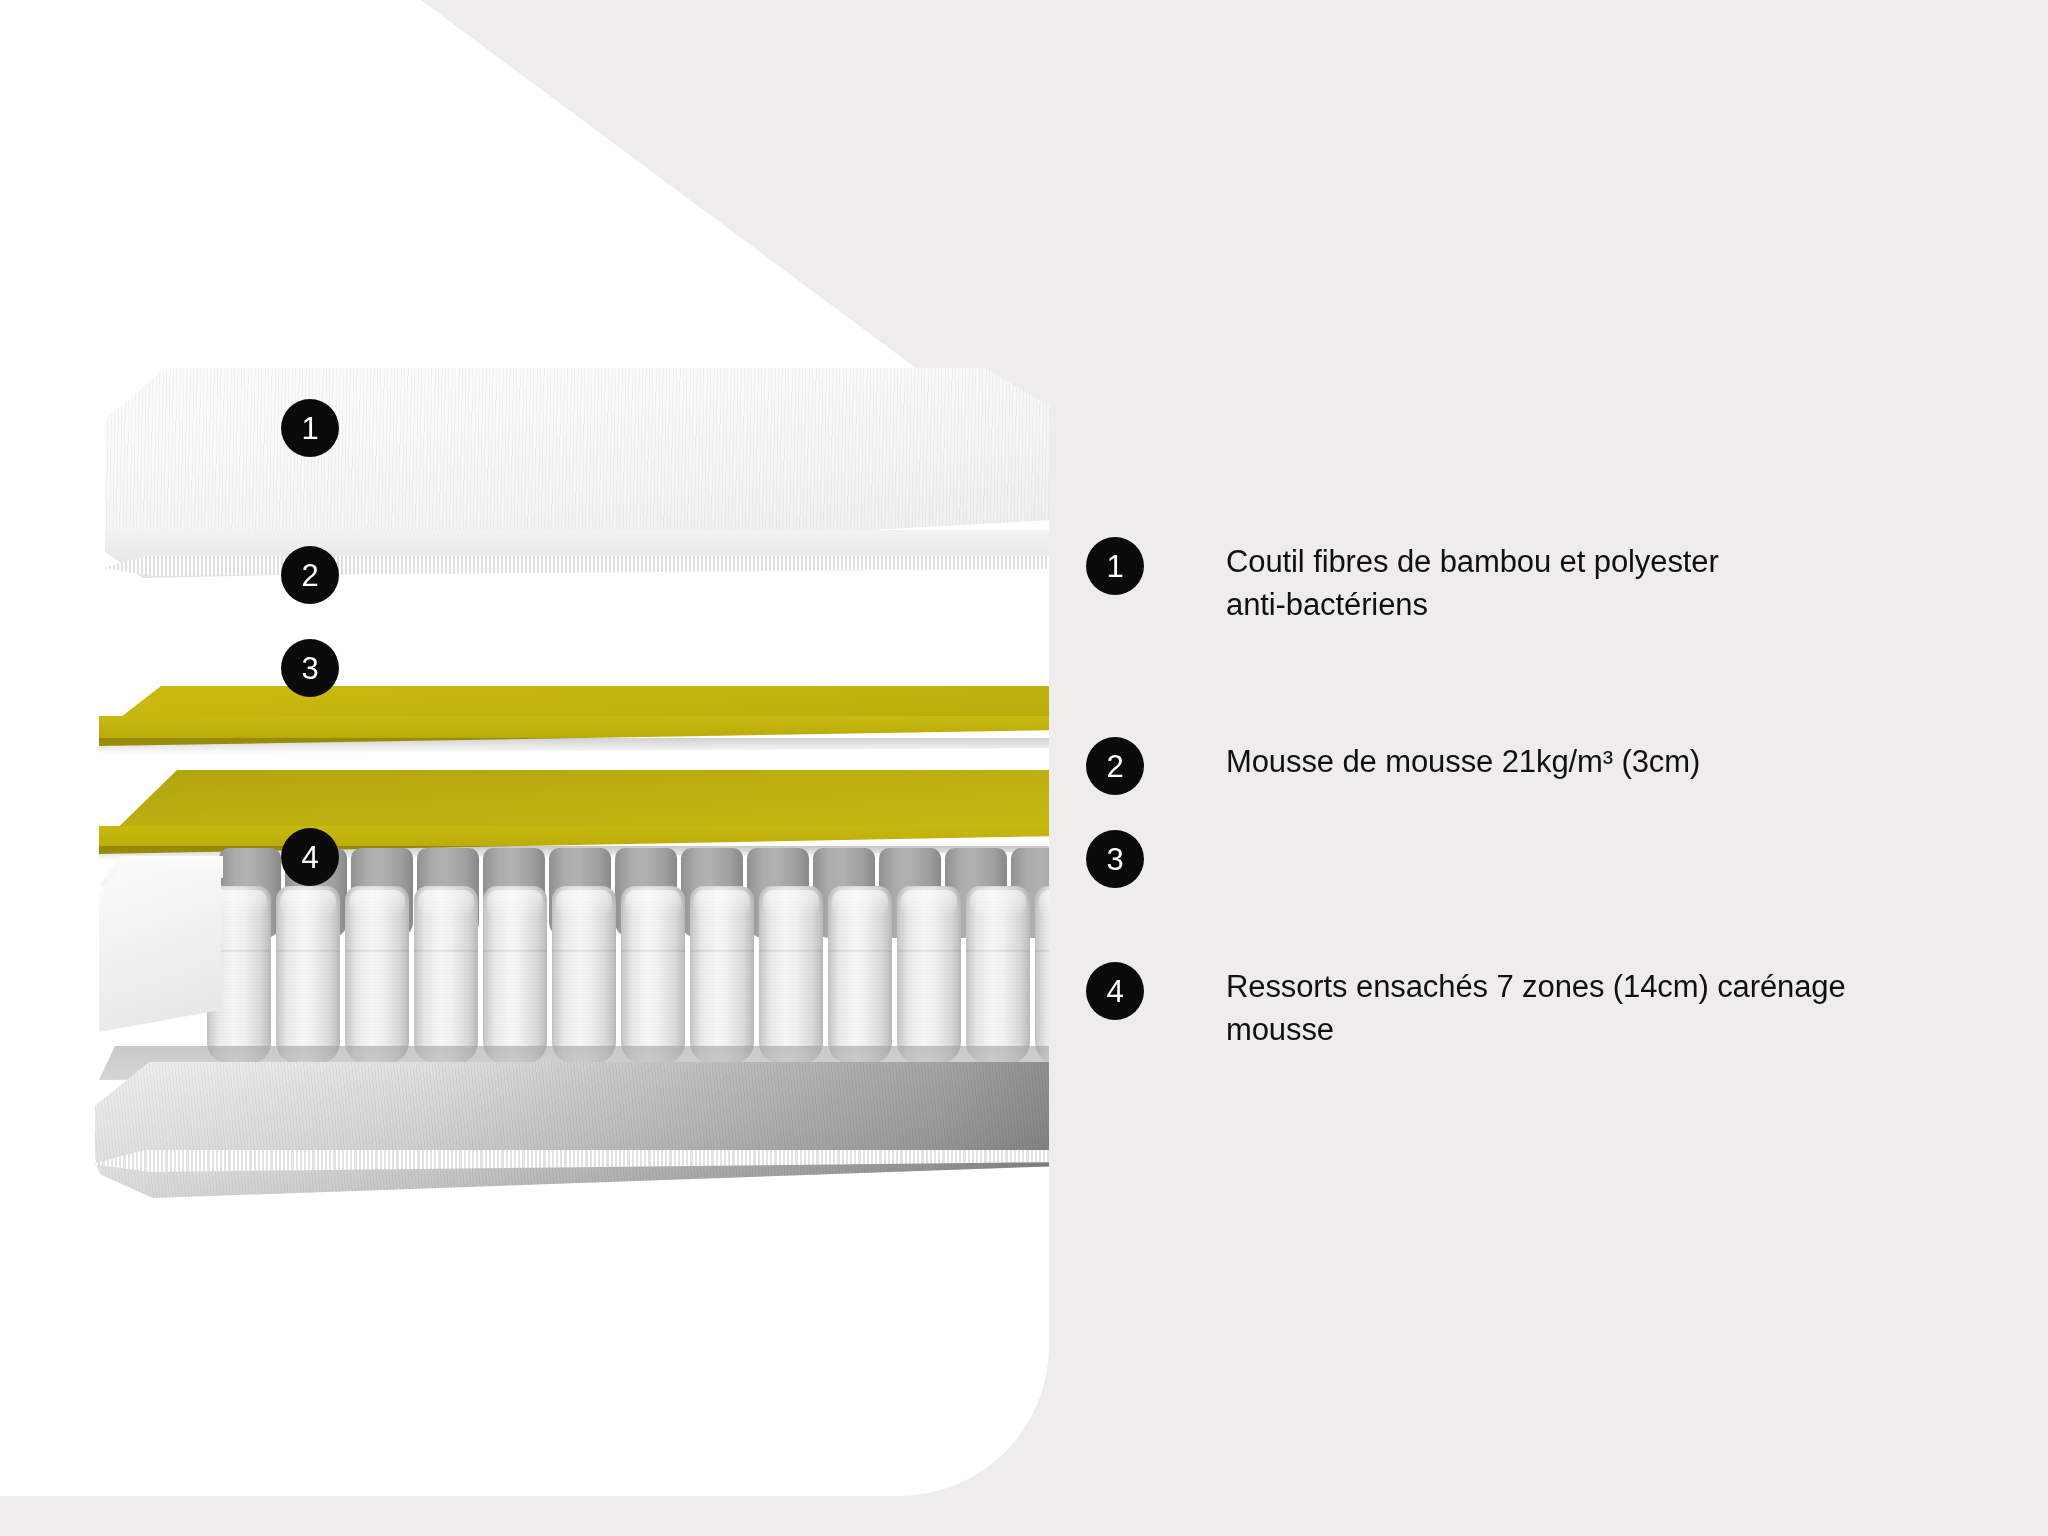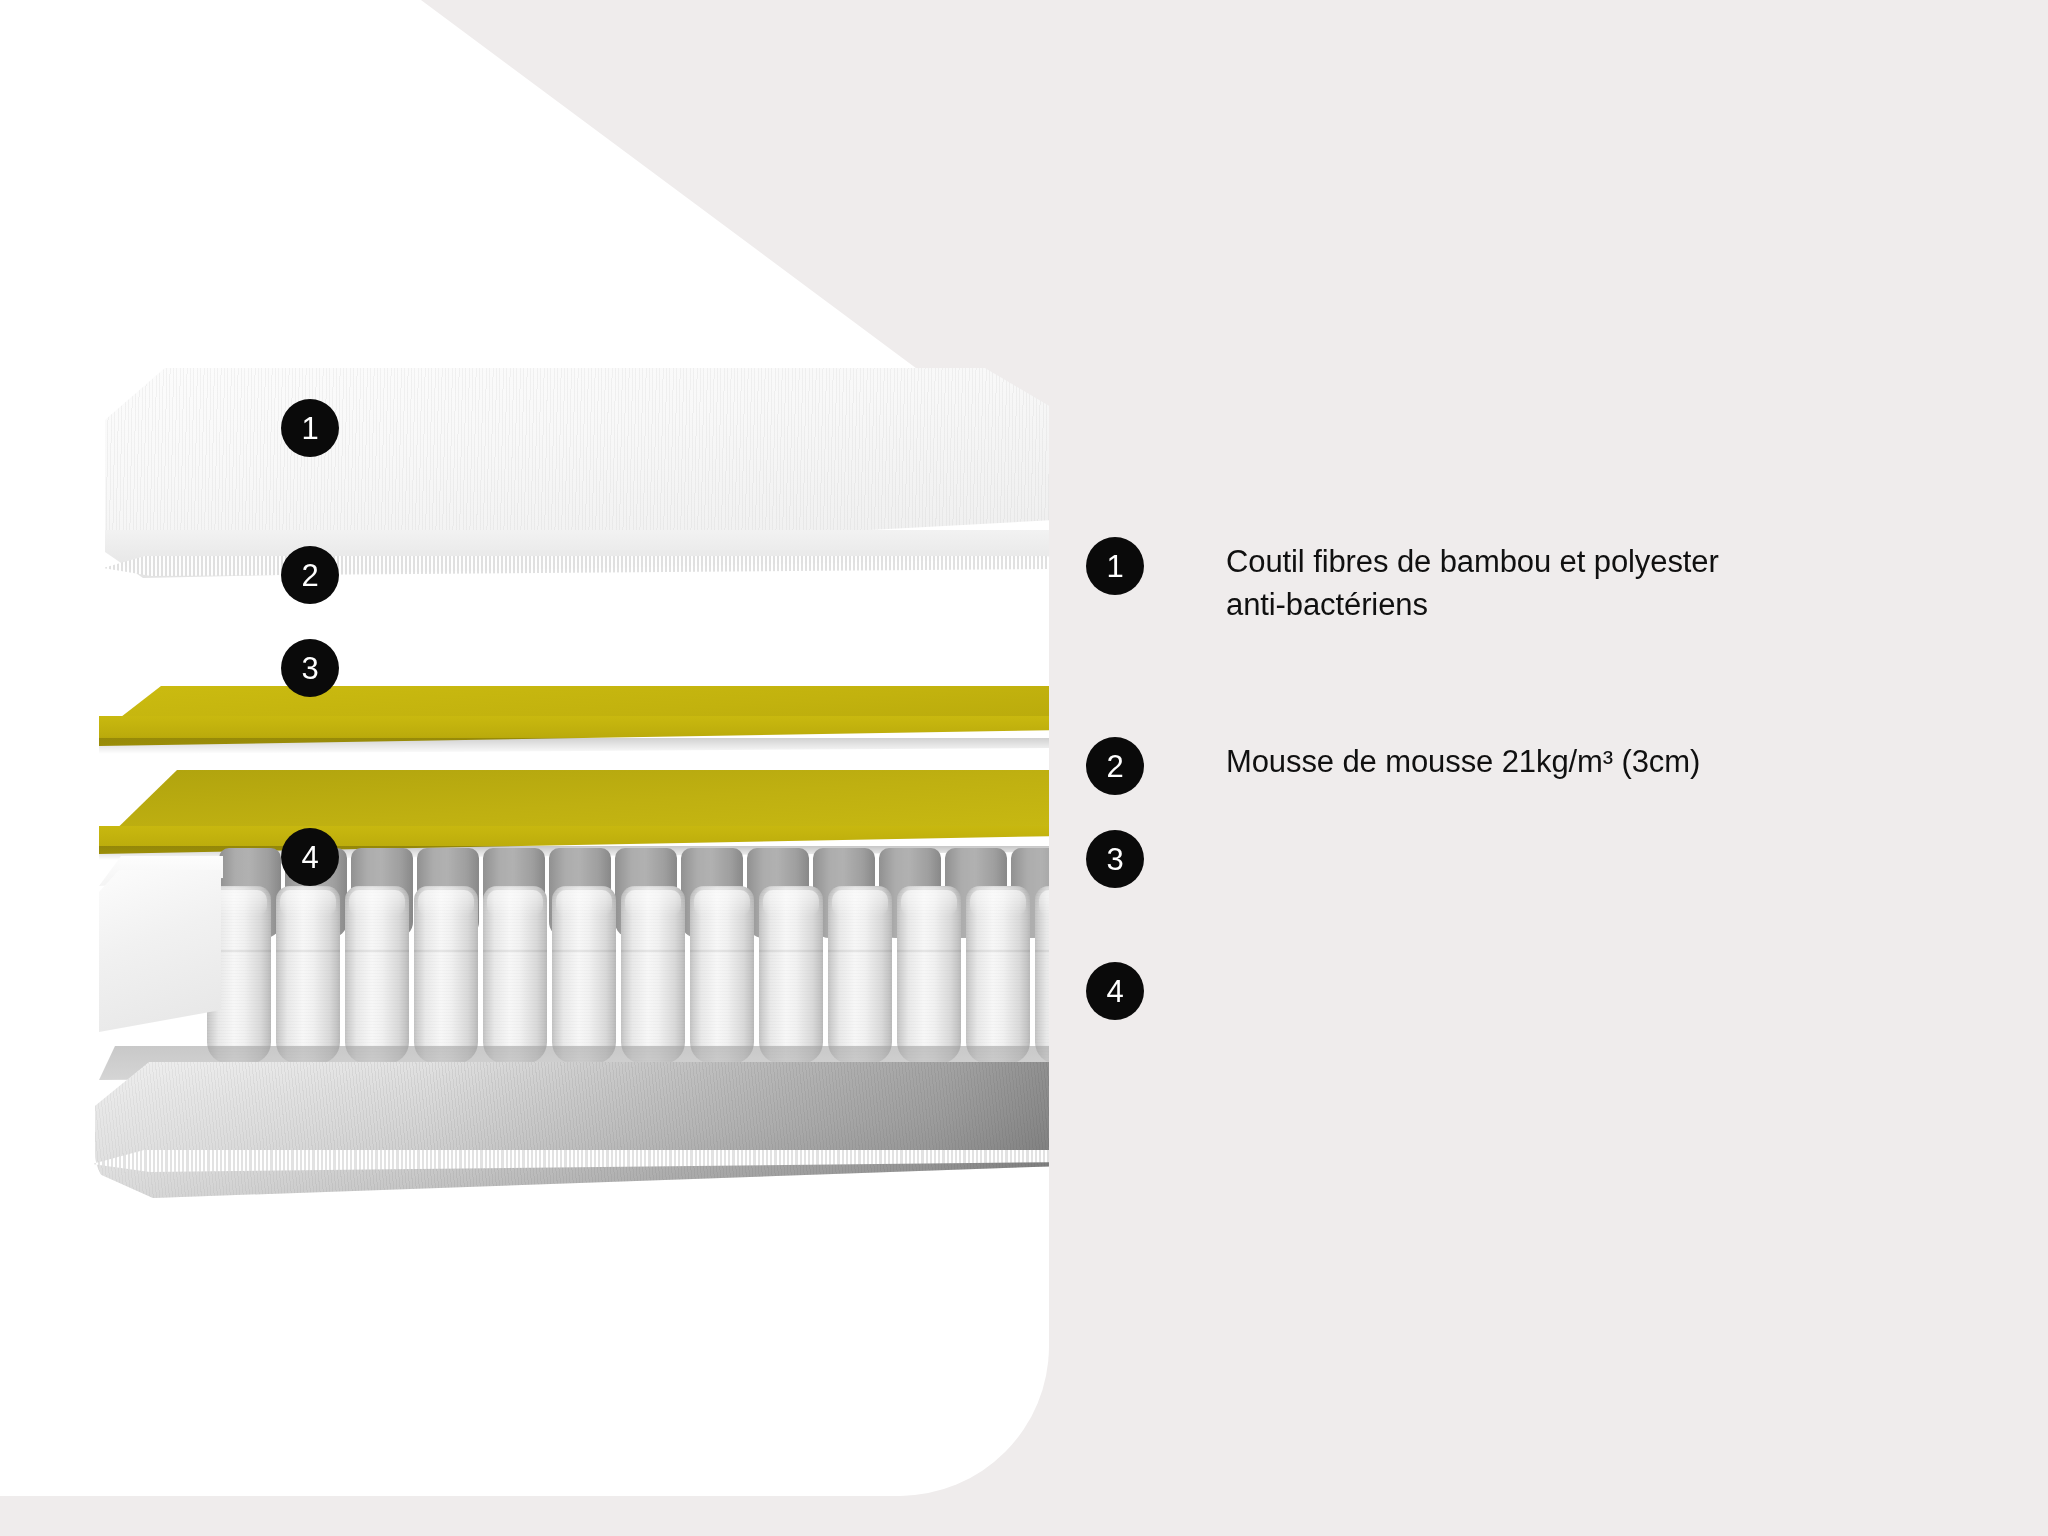--- a/index.html
+++ b/index.html
@@ -345,17 +345,19 @@
       <div class="legend-badge">2</div>
       <div class="legend-text">Mousse de mousse 21kg/m³ (3cm)</div>
     </div>
 
     <div class="legend-row" style="top:830px;">
       <div class="legend-badge">3</div>
     </div>
 
     <div class="legend-row" style="top:962px;">
       <div class="legend-badge">4</div>
+      <div class="legend-text">Ressorts ensachés 7 zones (14cm) carénage
+mousse</div>
     </div>
 
   </div>
 
 </div>
 
 </body></html>

